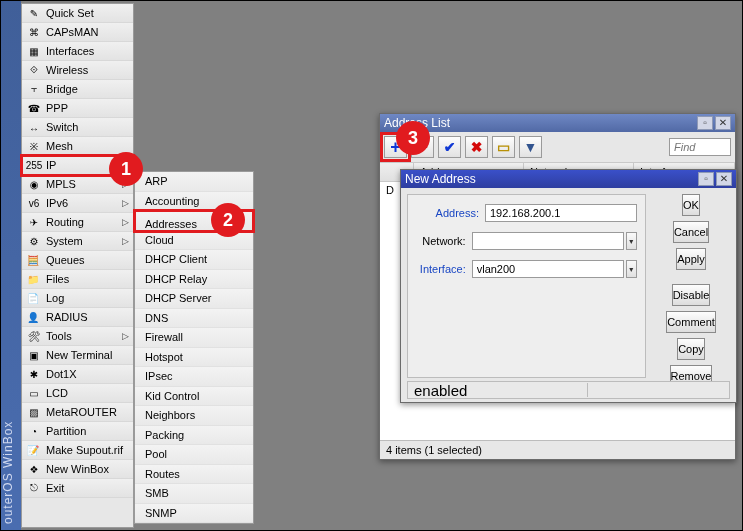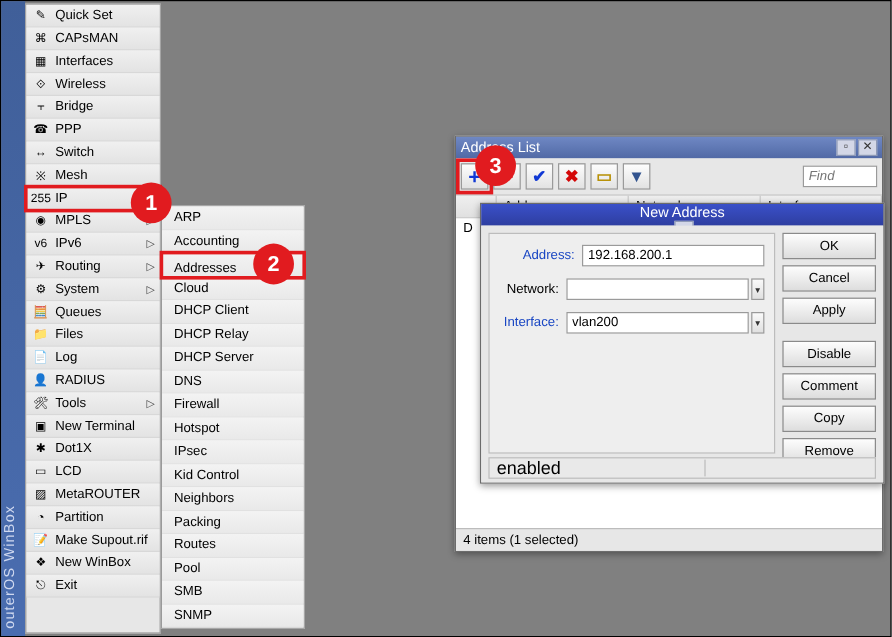--- a/index.html
+++ b/index.html
@@ -224,21 +224,20 @@
     font-size: 11px;
   }
   
   .win.new-addr {
     left: 399px; top: 168px;
     width: 335px; height: 232px;
     z-index: 20;
   }
   .new-addr .titlebar {
     background: linear-gradient(#3a50c9, #2e3ea0);
-    flex-direction: column;
   }
   .dlg-body {
     position: relative;
     height: calc(100% - 18px);
     background: #e7e7e7;
     padding-left: 28px;
   }
   .dlg-left {
     position: absolute;
     left: 6px; top: 6px; right: 90px; bottom: 24px;
@@ -281,20 +280,21 @@
     color: #333;
     box-sizing: border-box;
   }
   .dlg-right {
     position: absolute;
     right: 6px; top: 6px;
     width: 78px;
     display: flex;
     flex-direction: column;
     gap: 5px;
+    align-items: center;
   }
   .std-btn {
     height: 22px;
     border: 1px solid #8a8a8a;
     background: linear-gradient(#fdfdfd, #dddddd);
     font-size: 11px;
     display: flex;
     align-items: center;
     justify-content: center;
     box-sizing: border-box;
@@ -472,24 +472,24 @@
       <div class="sub-item">
         <span>Kid Control</span>
       </div>
       <div class="sub-item">
         <span>Neighbors</span>
       </div>
       <div class="sub-item">
         <span>Packing</span>
       </div>
       <div class="sub-item">
+        <span>Pool</span>
+      </div>
+      <div class="sub-item">
         <span>Routes</span>
-      </div>
-      <div class="sub-item">
-        <span>Pool</span>
       </div>
       <div class="sub-item">
         <span>SMB</span>
       </div>
       <div class="sub-item">
         <span>SNMP</span>
       </div>
     </div>
 
   <div class="badge" style="left:108px; top:151px;">1</div>

